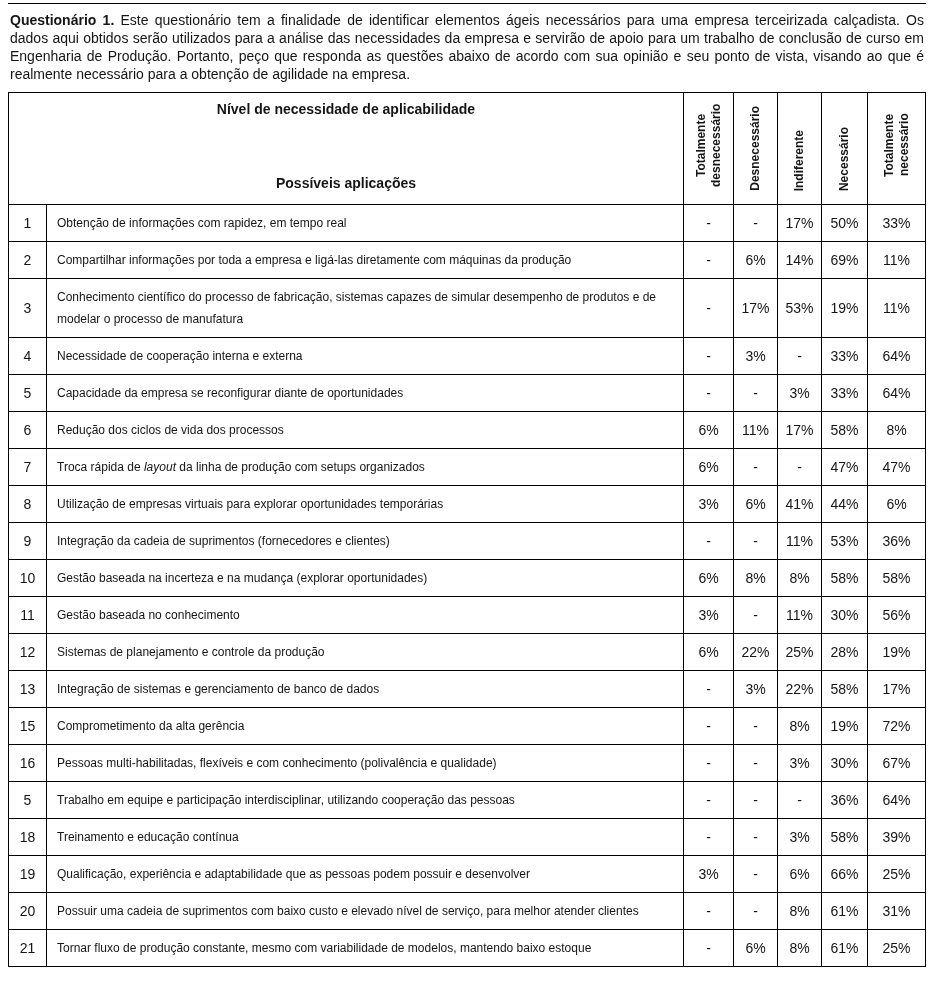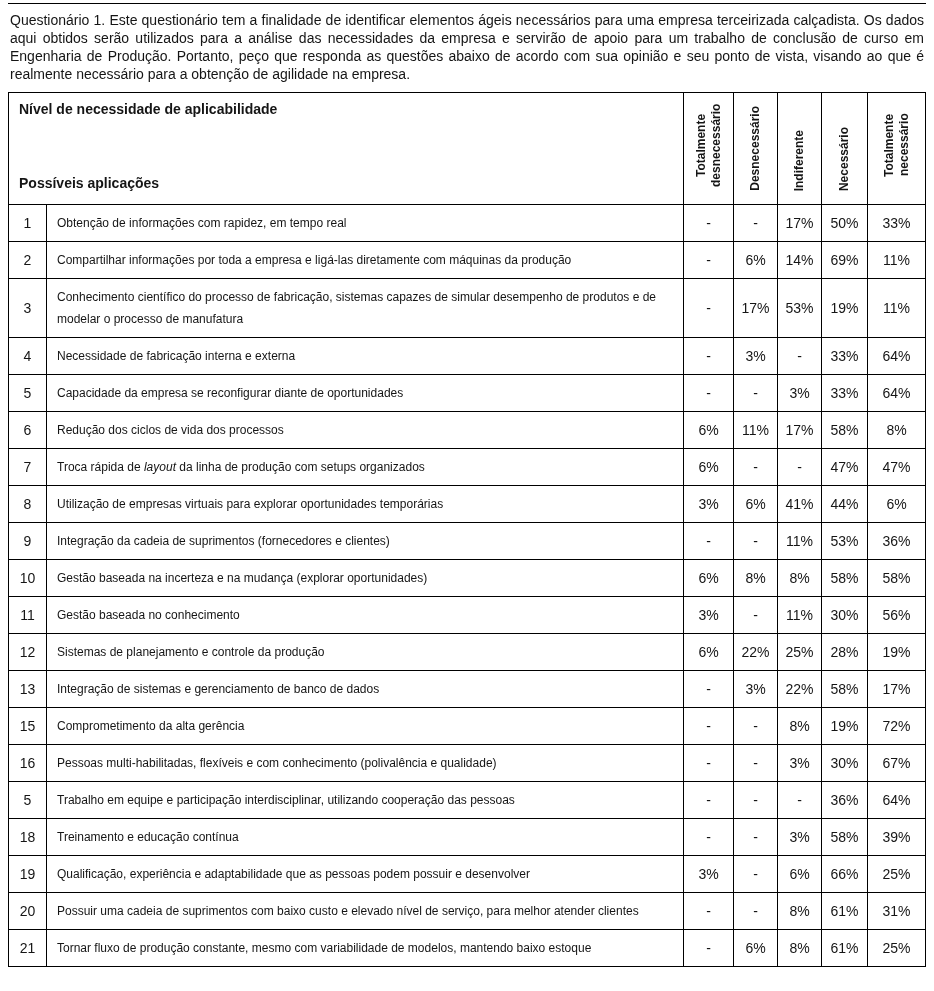--- a/index.html
+++ b/index.html
@@ -7,29 +7,29 @@
   body { font-family: "Liberation Sans", sans-serif; color: #151515; }
   .page { width: 934px; padding: 3px 8px 6px 8px; }
 
   .intro {
     border-top: 1px solid #000;
     padding: 7px 2px 9px 2px;
     font-size: 14px;
     line-height: 18px;
     text-align: justify;
   }
-  .intro .t { font-weight: normal; }
+  .intro .t { font-weight: bold; }
 
   table.q { border-collapse: collapse; width: 100%; table-layout: fixed; }
   .q th, .q td { border: 1px solid #000; background: #fff; }
 
   th.corner { vertical-align: top; padding: 8px 10px; }
   .corner-in {
     display: flex; flex-direction: column; justify-content: space-between;
-    height: 90px; font-weight: bold; font-size: 14px; text-align: left;
+    height: 90px; font-weight: bold; font-size: 14px; text-align: center;
   }
 
   th.vh { vertical-align: bottom; text-align: center; padding: 6px 1px 9px 1px; height: 106px; }
   .rot {
     display: inline-block;
     writing-mode: vertical-rl;
     transform: rotate(180deg);
     font-weight: bold;
     font-size: 12px;
     line-height: 15px;
@@ -101,21 +101,21 @@
         <td class="c-desc">Conhecimento científico do processo de fabricação, sistemas capazes de simular desempenho de produtos e de modelar o processo de manufatura</td>
         <td class="c-val">-</td>
         <td class="c-val">17%</td>
         <td class="c-val">53%</td>
         <td class="c-val">19%</td>
         <td class="c-val">11%</td>
       </tr>
 
       <tr>
         <td class="c-num">4</td>
-        <td class="c-desc">Necessidade de fabricação interna e externa</td>
+        <td class="c-desc">Necessidade de cooperação interna e externa</td>
         <td class="c-val">-</td>
         <td class="c-val">3%</td>
         <td class="c-val">-</td>
         <td class="c-val">33%</td>
         <td class="c-val">64%</td>
       </tr>
 
       <tr>
         <td class="c-num">5</td>
         <td class="c-desc">Capacidade da empresa se reconfigurar diante de oportunidades</td>

